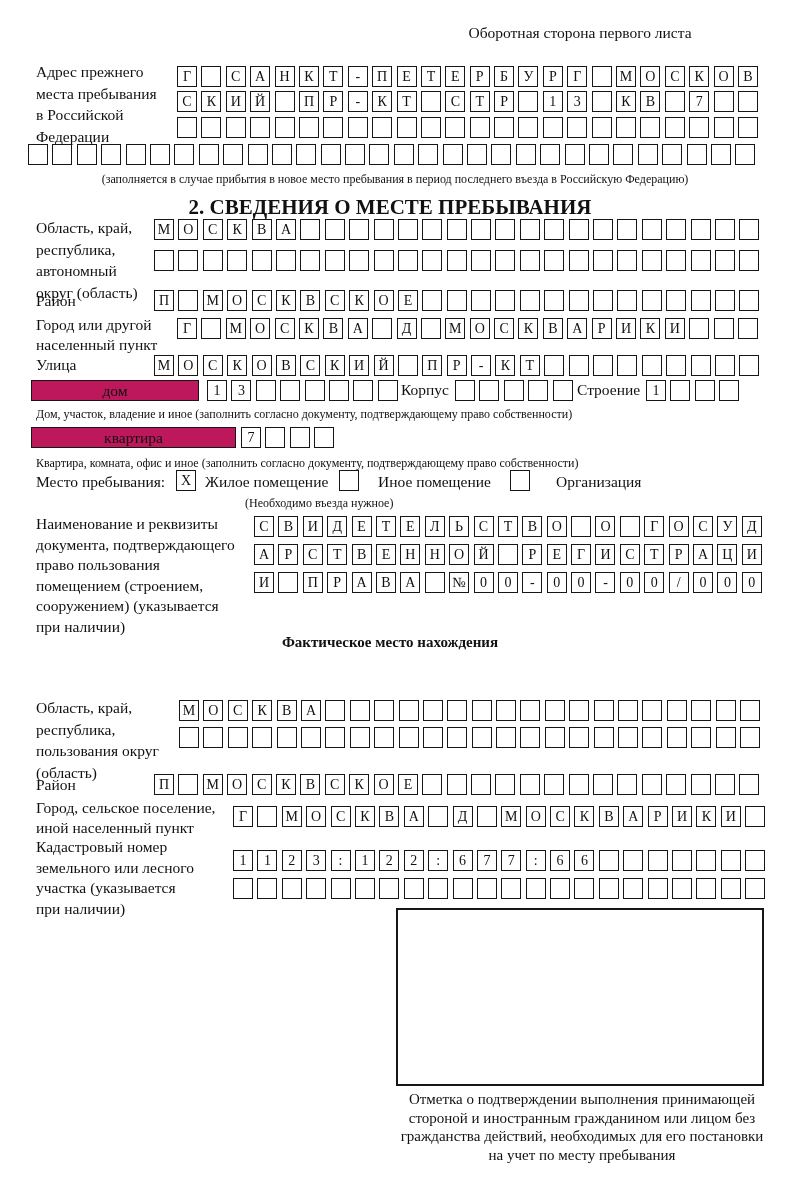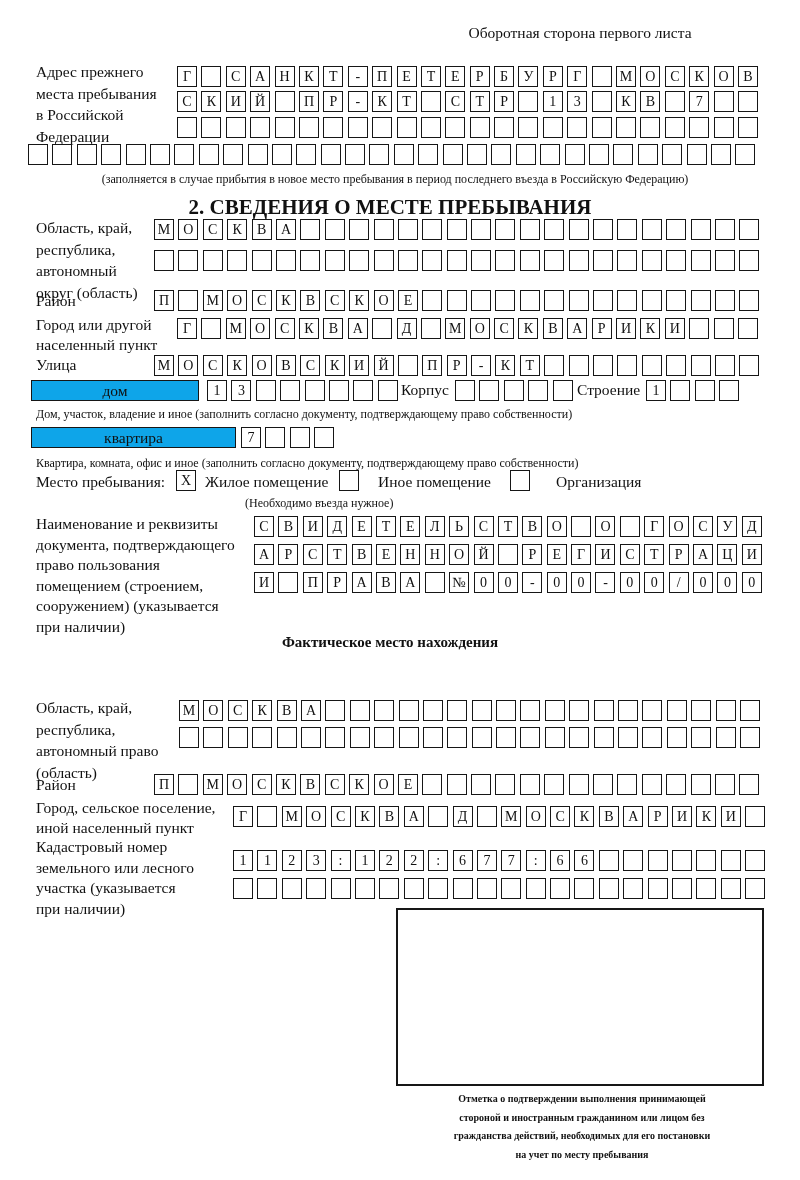--- a/index.html
+++ b/index.html
@@ -9,23 +9,23 @@
   .lbl{font-size:15.5px;line-height:21.5px;}
   .note{font-size:12px;line-height:17px;}
   .center{text-align:center;}
   .right{text-align:center;}
   .heading{font-size:21px;font-weight:bold;}
   .cells{display:flex;gap:4.4px;}
   .cell{box-sizing:border-box;width:20px;height:21px;border:1.6px solid #161616;
         display:flex;align-items:center;justify-content:center;
         font-size:14px;line-height:1;background:#fff;flex:0 0 auto;}
   .wbox{box-sizing:border-box;border:1.8px solid #161616;display:flex;
-        align-items:center;justify-content:center;font-size:15.5px;background:#0ea5e9;}
+        align-items:center;justify-content:center;font-size:15.5px;background:#be185d;}
   .stamp{box-sizing:border-box;border:2px solid #161616;background:#fff;}
-  .cap{font-size:10px;line-height:18.5px;font-weight:bold;}
+  .cap{font-size:15px;line-height:18.5px;}
 </style>
 </head>
 <body>
 
 <div class="page">
 
   <div class="abs lbl right" style="left:420px;top:22px;width:320px">Оборотная сторона первого листа</div>
 
   <div class="abs lbl" style="left:36px;top:61px;width:150px">
       <div>Адрес прежнего</div>
@@ -419,21 +419,21 @@
       <span class="cell">0</span>
       <span class="cell">0</span>
       <span class="cell">0</span>
     </div>
 
   <div class="abs heading center" style="left:0;top:634px;width:780px;font-size:15px">Фактическое место нахождения</div>
 
   <div class="abs lbl" style="left:36px;top:697px;width:140px">
       <div>Область, край,</div>
       <div>республика,</div>
-      <div>автономный право</div>
+      <div>пользования округ</div>
       <div>(область)</div>
     </div>
   <div class="abs cells" style="left:179px;top:700px">
       <span class="cell">М</span>
       <span class="cell">О</span>
       <span class="cell">С</span>
       <span class="cell">К</span>
       <span class="cell">В</span>
       <span class="cell">А</span>
       <span class="cell"></span>

